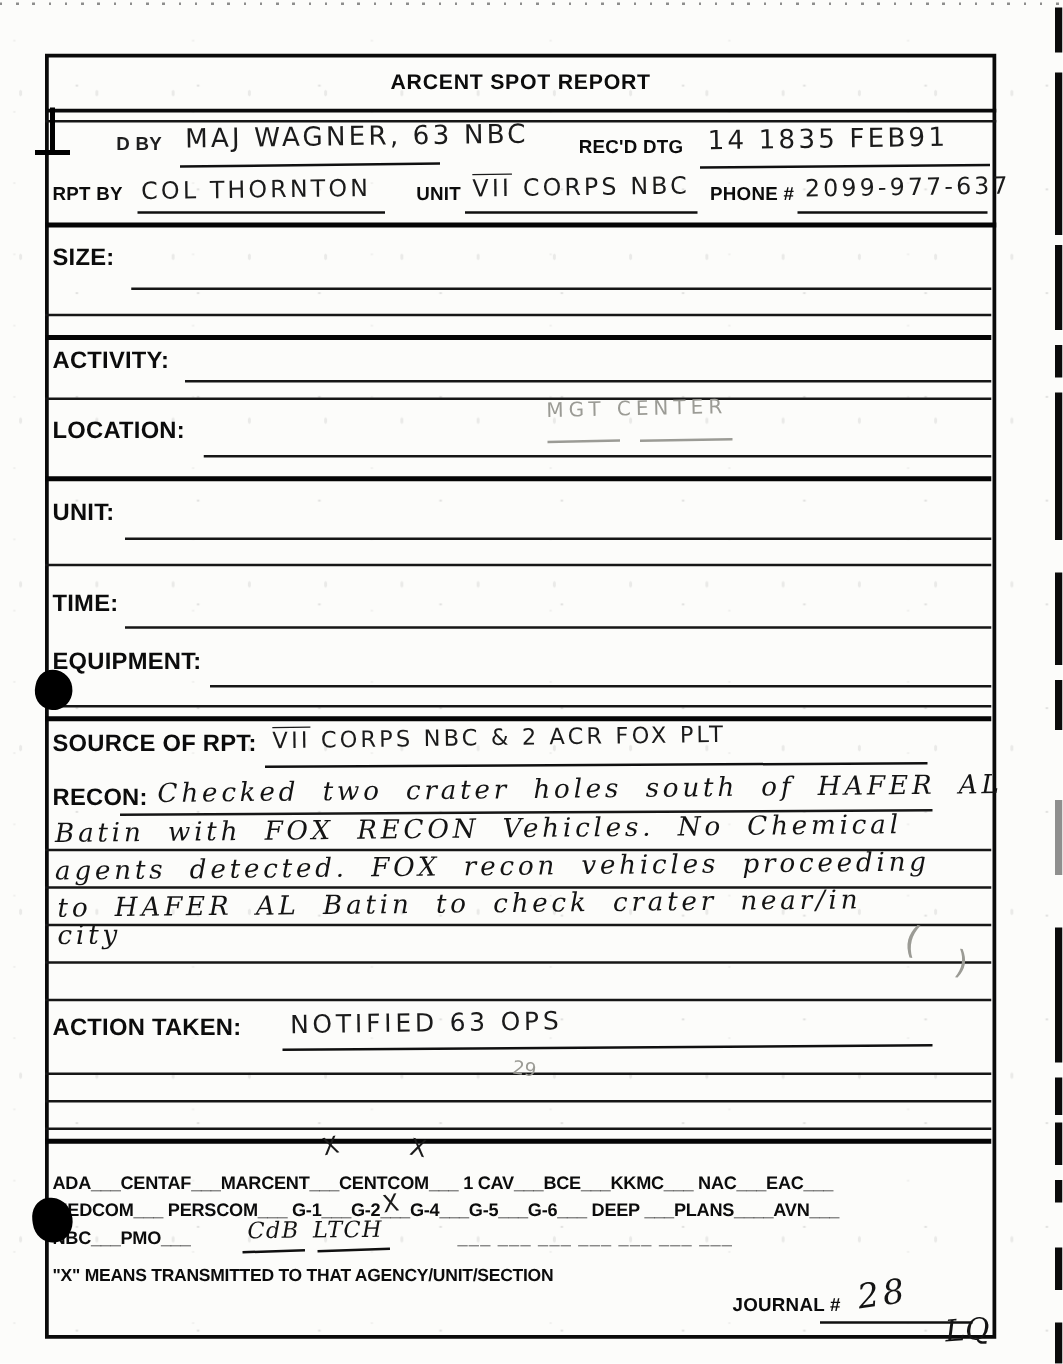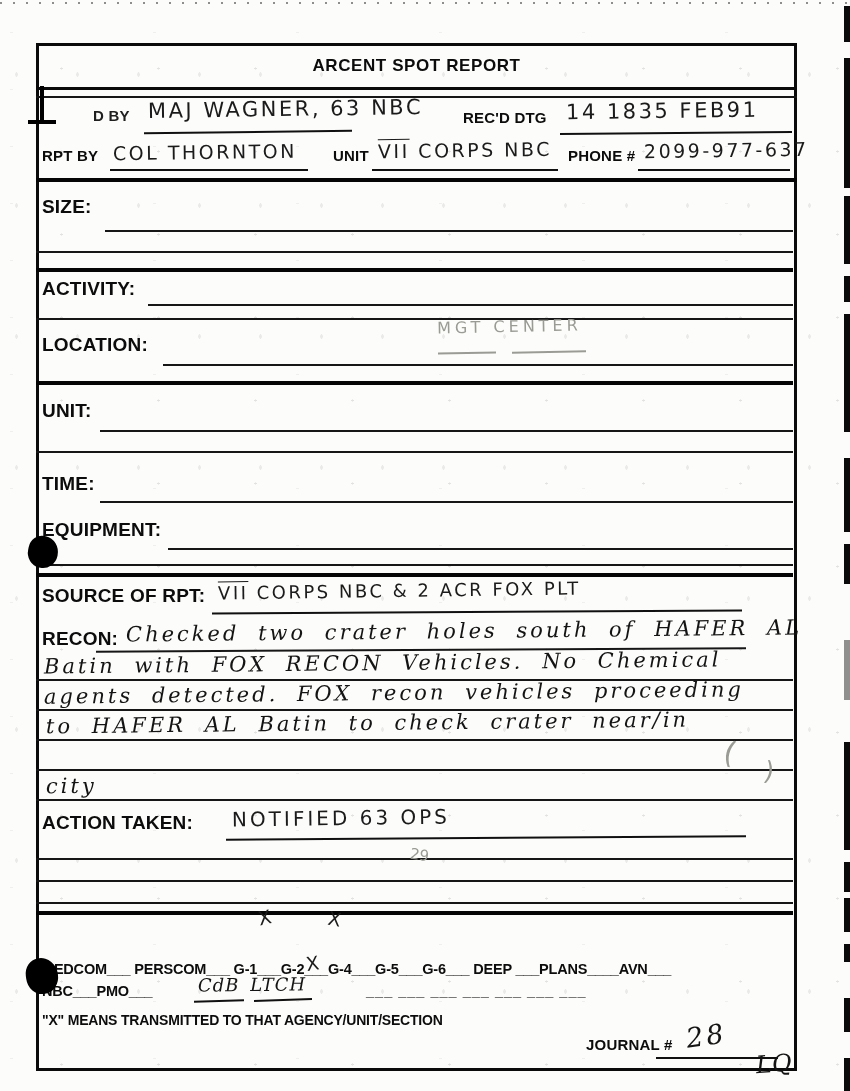--- a/index.html
+++ b/index.html
@@ -114,37 +114,38 @@
 
   <div class="lab2" style="left:42px;top:628px;">RECON:</div>
   <div class="hwc" style="left:126px;top:619px;">Checked two crater holes south of HAFER AL</div>
   <div class="hline" style="left:96px;top:649px;width:650px;transform:rotate(-.3deg);"></div>
   <div class="hwc" style="left:44px;top:651px;">Batin with FOX RECON Vehicles. No Chemical</div>
   <div class="hline" style="left:36px;top:679px;width:757px;"></div>
   <div class="hwc" style="left:44px;top:681px;">agents detected.  FOX recon vehicles proceeding</div>
   <div class="hline" style="left:36px;top:709px;width:757px;"></div>
   <div class="hwc" style="left:46px;top:711px;">to HAFER AL Batin to check crater near/in</div>
   <div class="hline" style="left:36px;top:739px;width:757px;"></div>
-  <div class="hwc" style="left:46px;top:774px;">city</div>
+  <div class="hwc" style="left:46px;top:736px;">city</div>
   <div class="hline" style="left:36px;top:769px;width:757px;"></div>
   <div class="pen" style="left:724px;top:735px;font-size:30px;transform:rotate(14deg);">(</div>
   <div class="pen" style="left:764px;top:756px;font-size:26px;transform:rotate(10deg);">)</div>
   <div class="hline" style="left:36px;top:799px;width:757px;"></div>
 
   <div class="lab2" style="left:42px;top:812px;">ACTION TAKEN:</div>
   <div class="hwp" style="left:232px;top:806px;font-size:20px;letter-spacing:3px;">NOTIFIED  63 OPS</div>
   <div class="uline" style="left:226px;top:837px;width:520px;transform:rotate(-.4deg);"></div>
   <div class="hline" style="left:36px;top:858px;width:757px;"></div>
   <div class="pen" style="left:410px;top:846px;font-size:15px;transform:rotate(8deg);">29</div>
   <div class="hline" style="left:36px;top:880px;width:757px;"></div>
   <div class="hline" style="left:36px;top:902px;width:757px;"></div>
   <div class="hline thick" style="left:36px;top:911px;width:757px;"></div>
 
   <div class="hwp" style="left:258px;top:906px;font-size:19px;transform:rotate(-12deg);">X</div>
   <div class="hwp" style="left:328px;top:908px;font-size:19px;transform:rotate(10deg);">X</div>
+  <div class="dist" style="left:42px;top:939px;">ADA___CENTAF___MARCENT___CENTCOM___ 1 CAV___BCE___KKMC___ NAC___EAC___</div>
   <div class="dist" style="left:42px;top:961px;">MEDCOM___ PERSCOM___ G-1___G-2___G-4___G-5___G-6___ DEEP ___PLANS____AVN___</div>
   <div class="hwp" style="left:306px;top:952px;font-size:19px;transform:rotate(-8deg);">X</div>
   <div class="dist" style="left:42px;top:983px;">NBC___PMO___</div>
   <div class="hwc" style="left:198px;top:974px;font-size:18px;letter-spacing:1px;word-spacing:4px;">CdB  LTCH</div>
   <div class="uline" style="left:194px;top:1000px;width:50px;transform:rotate(-2deg);"></div>
   <div class="uline" style="left:254px;top:999px;width:58px;transform:rotate(-2deg);"></div>
   <div class="dist" style="left:366px;top:983px;letter-spacing:1px;">___    ___    ___    ___    ___    ___    ___</div>
 
   <div class="dist" style="left:42px;top:1012px;font-size:14px;">"X" MEANS TRANSMITTED TO THAT AGENCY/UNIT/SECTION</div>
   <div class="lab" style="left:586px;top:1036px;">JOURNAL #</div>

